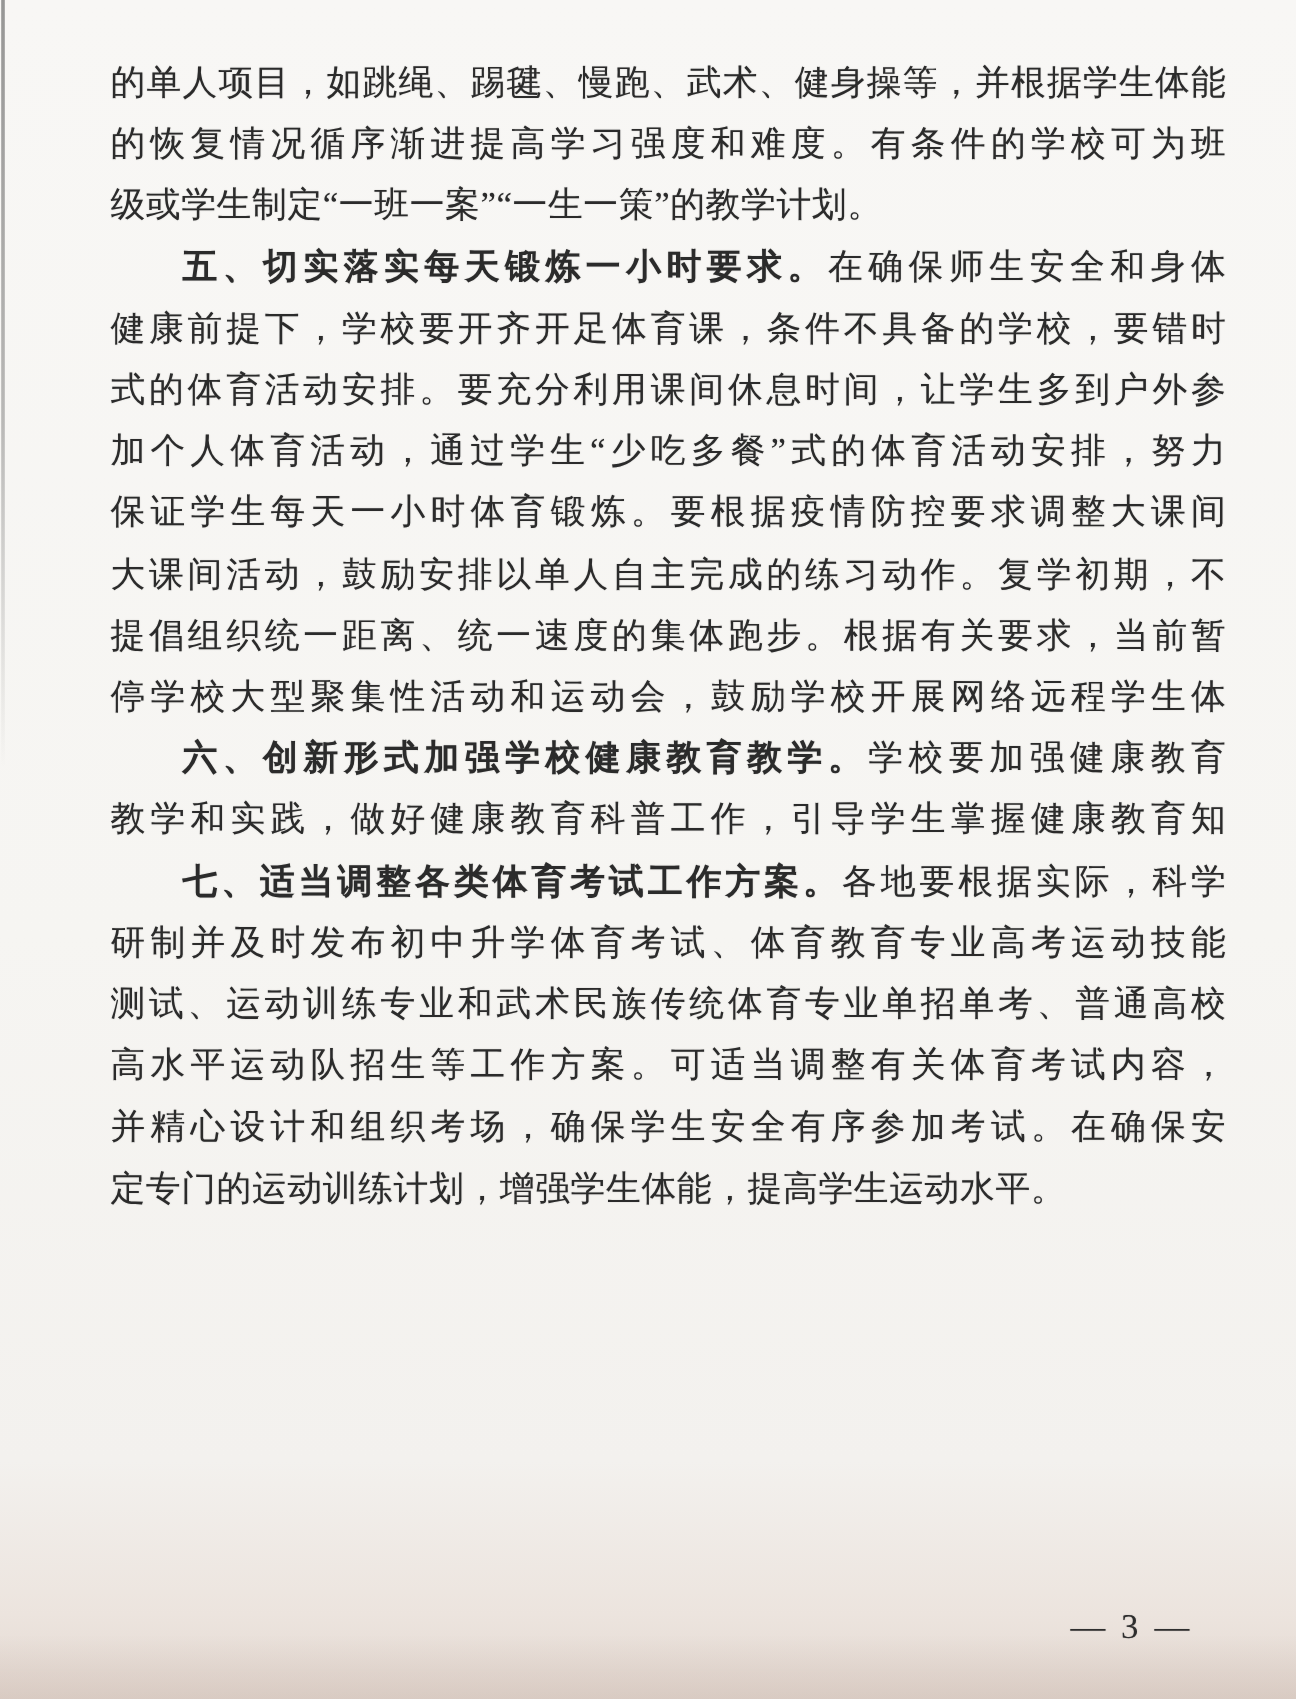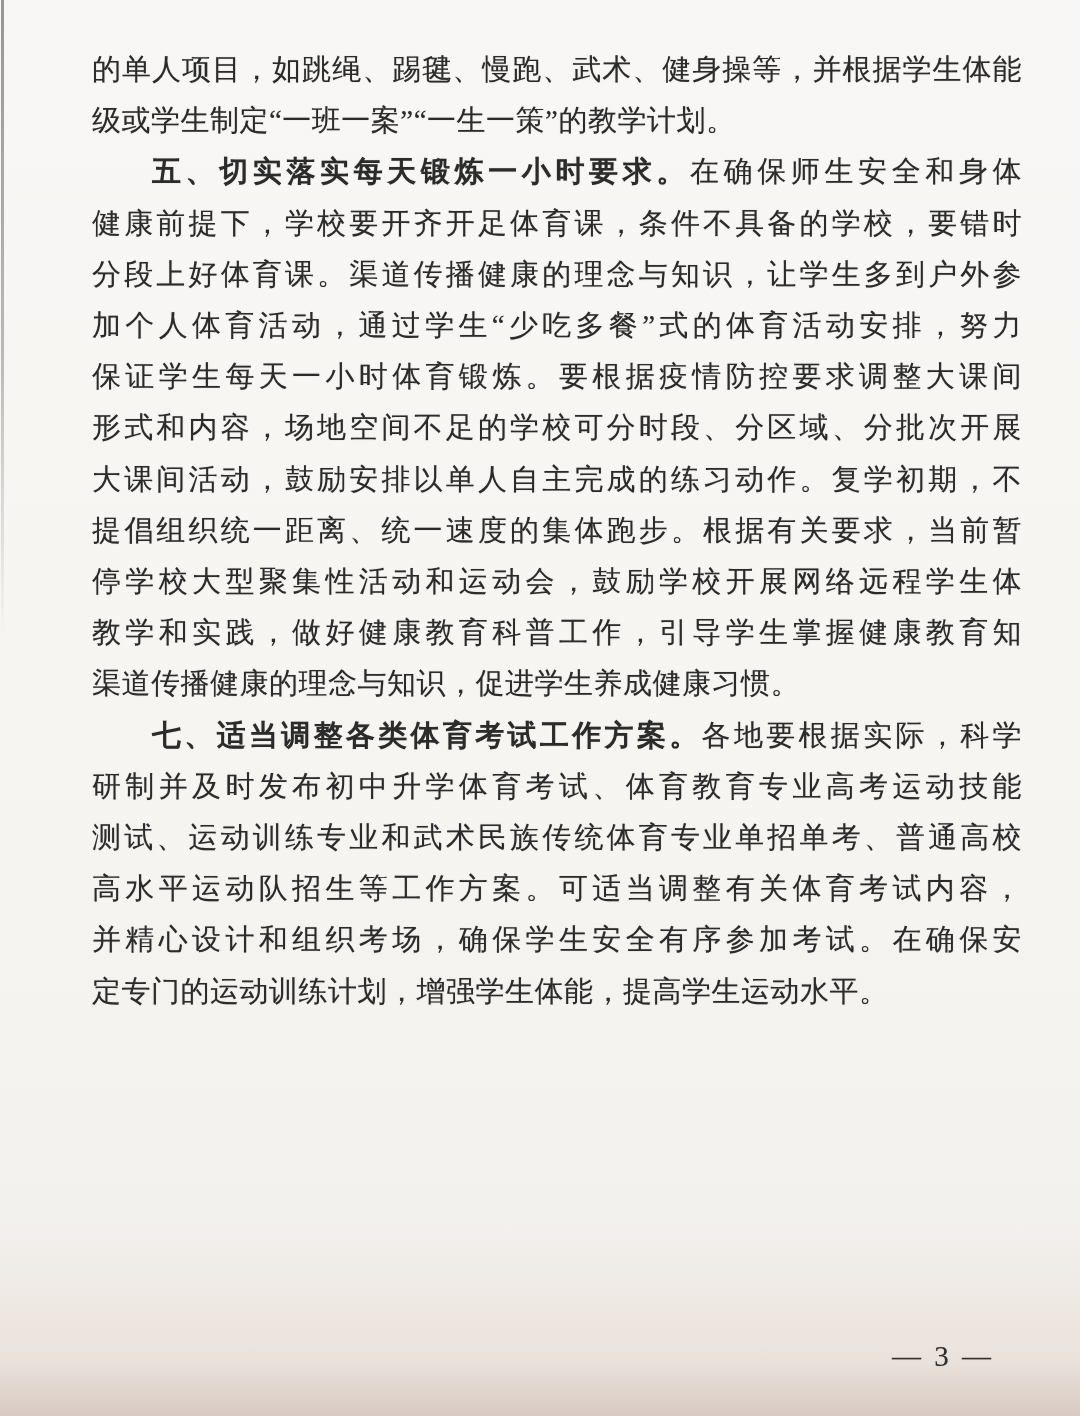--- a/index.html
+++ b/index.html
@@ -70,32 +70,32 @@
     text-shadow: 0 0 1px rgba(45,45,45,0.3);
   }
 </style>
 </head>
 <body>
 
 <div class="page">
   <div class="edge-line"></div>
   <div class="content">
       <div class="line"><span class="seg">的单人项目，如跳绳、踢毽、慢跑、武术、健身操等，并根据学生体能</span></div>
+      <div class="line"><span class="seg">的恢复情况循序渐进提高学习强度和难度。有条件的学校可为班</span></div>
       <div class="line end"><span class="seg">级或学生制定“一班一案”“一生一策”的教学计划。</span></div>
       <div class="line indent"><span class="seg bold">五、切实落实每天锻炼一小时要求。</span><span class="seg">在确保师生安全和身体</span></div>
       <div class="line"><span class="seg">健康前提下，学校要开齐开足体育课，条件不具备的学校，要错时</span></div>
-      <div class="line"><span class="seg">分段上好体育课。渠道传播健康的理念与知识，让学生多到户外参</span></div>
+      <div class="line"><span class="seg">式的体育活动安排。要充分利用课间休息时间，让学生多到户外参</span></div>
       <div class="line"><span class="seg">加个人体育活动，通过学生“少吃多餐”式的体育活动安排，努力</span></div>
       <div class="line"><span class="seg">保证学生每天一小时体育锻炼。要根据疫情防控要求调整大课间</span></div>
-      <div class="line"><span class="seg">形式和内容，场地空间不足的学校可分时段、分区域、分批次开展</span></div>
       <div class="line"><span class="seg">大课间活动，鼓励安排以单人自主完成的练习动作。复学初期，不</span></div>
       <div class="line"><span class="seg">提倡组织统一距离、统一速度的集体跑步。根据有关要求，当前暂</span></div>
       <div class="line"><span class="seg">停学校大型聚集性活动和运动会，鼓励学校开展网络远程学生体</span></div>
+      <div class="line indent"><span class="seg bold">六、创新形式加强学校健康教育教学。</span><span class="seg">学校要加强健康教育</span></div>
       <div class="line"><span class="seg">教学和实践，做好健康教育科普工作，引导学生掌握健康教育知</span></div>
-      <div class="line end"><span class="seg">渠道传播健康的理念与知识，促进学生养成健康习惯。</span></div>
       <div class="line indent"><span class="seg bold">七、适当调整各类体育考试工作方案。</span><span class="seg">各地要根据实际，科学</span></div>
       <div class="line"><span class="seg">研制并及时发布初中升学体育考试、体育教育专业高考运动技能</span></div>
       <div class="line"><span class="seg">测试、运动训练专业和武术民族传统体育专业单招单考、普通高校</span></div>
       <div class="line"><span class="seg">高水平运动队招生等工作方案。可适当调整有关体育考试内容，</span></div>
       <div class="line"><span class="seg">并精心设计和组织考场，确保学生安全有序参加考试。在确保安</span></div>
       <div class="line end"><span class="seg">定专门的运动训练计划，增强学生体能，提高学生运动水平。</span></div>
     </div>
   <div class="footer">
     <span>— 3 —</span>
   </div>

